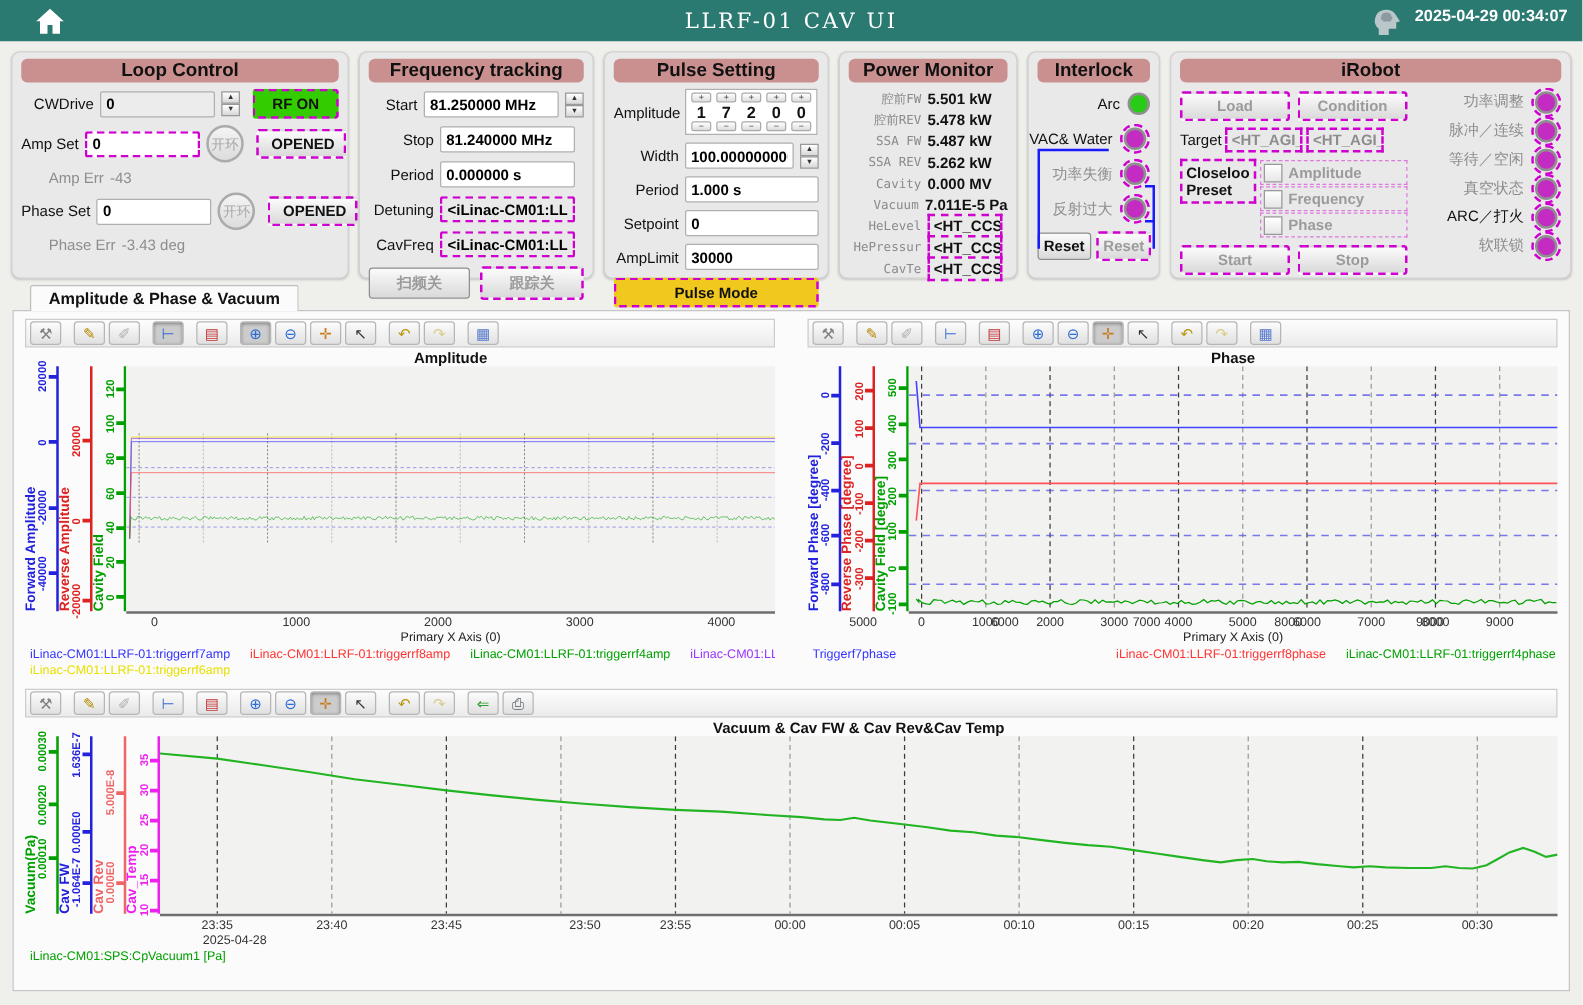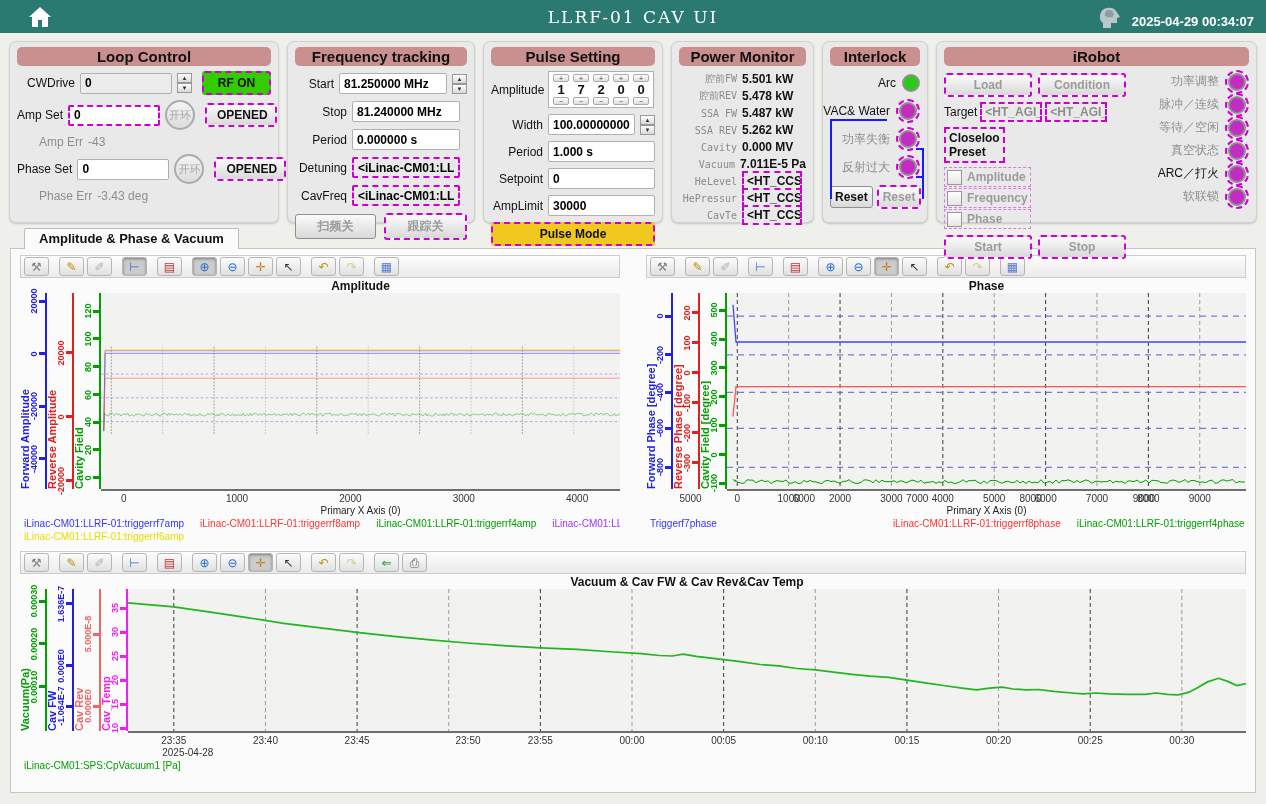--- a/index.html
+++ b/index.html
@@ -1,21 +1,21 @@
 <!DOCTYPE html>
 <html><head>
 <meta charset="utf-8">
 <style>
   html,body{margin:0;padding:0;}
   body{width:1266px;height:804px;overflow:hidden;background:#efefec;font-family:"Liberation Sans",sans-serif;font-size:12px;color:#111;}
   
   .titlebar{height:33px;background:#2b7a72;display:flex;align-items:center;padding:0 12px;position:relative;}
   .home-btn{margin-left:16px;cursor:pointer;display:flex;}
   .tb-title{position:absolute;left:50%;transform:translateX(-50%);color:#fff;font-family:"DejaVu Serif","Liberation Mono",serif;font-size:17px;letter-spacing:2px;}
-  .tb-right{margin-left:auto;display:flex;align-items:flex-end;gap:9px;}
+  .tb-right{margin-left:auto;display:flex;align-items:flex-start;gap:9px;}
   .tb-time{color:#fff;font-weight:bold;font-size:13px;}
   
   .panels{display:flex;gap:8px;padding:8px 9px 4px;align-items:stretch;}
   .panel{background:#e9e9e9;border:1px solid #d2d2d2;border-radius:7px;box-shadow:0 1px 2px rgba(0,0,0,.18);padding:5px 7px;position:relative;box-sizing:border-box;height:182px;}
   .panel-h{background:#c9908f;border-radius:5px;text-align:center;font-weight:bold;font-size:15px;padding:1px 0;margin-bottom:5px;}
   .row{display:flex;align-items:center;gap:5px;margin:5px 0;}
   .lbl{font-weight:normal;font-size:12px;white-space:nowrap;}
   .lbl-gray{color:#8d8d8d;font-size:12px;white-space:nowrap;}
   .sp{flex:1;}
   .field{background:#fff;border:1px solid #b0b0b0;border-radius:2px;font-weight:bold;font-size:12px;padding:2px 4px;font-family:"Liberation Sans",sans-serif;box-sizing:border-box;height:21px;}
@@ -311,21 +311,21 @@
       <div class="ir-left">
         <div class="row" style="gap:6px;margin-top:2px;">
           <div class="btn gray dashed" style="flex:1;">Load</div>
           <div class="btn gray dashed" style="flex:1;">Condition</div>
         </div>
         <div class="row" style="gap:3px;">
           <span class="lbl">Target</span>
           <span class="dashedbox" style="width:62px;">&lt;HT_AGI_</span>
           <span class="dashedbox" style="width:62px;">&lt;HT_AGI_</span>
         </div>
-        <div class="row" style="align-items:flex-start;gap:3px;margin:3px 0;flex-direction:column;">
+        <div class="row" style="align-items:flex-start;gap:3px;margin:3px 0;">
           <div class="dashedbox" style="color:#111;font-size:12px;line-height:14px;padding:2px 3px;">
             <div>Closeloo</div>
             <div>Preset</div>
           </div>
           <div id="ir-checks" style="flex:1;">
               <div class="chk-row">
                 <span class="chk"></span>
                 <span>Amplitude</span>
               </div>
               <div class="chk-row">

